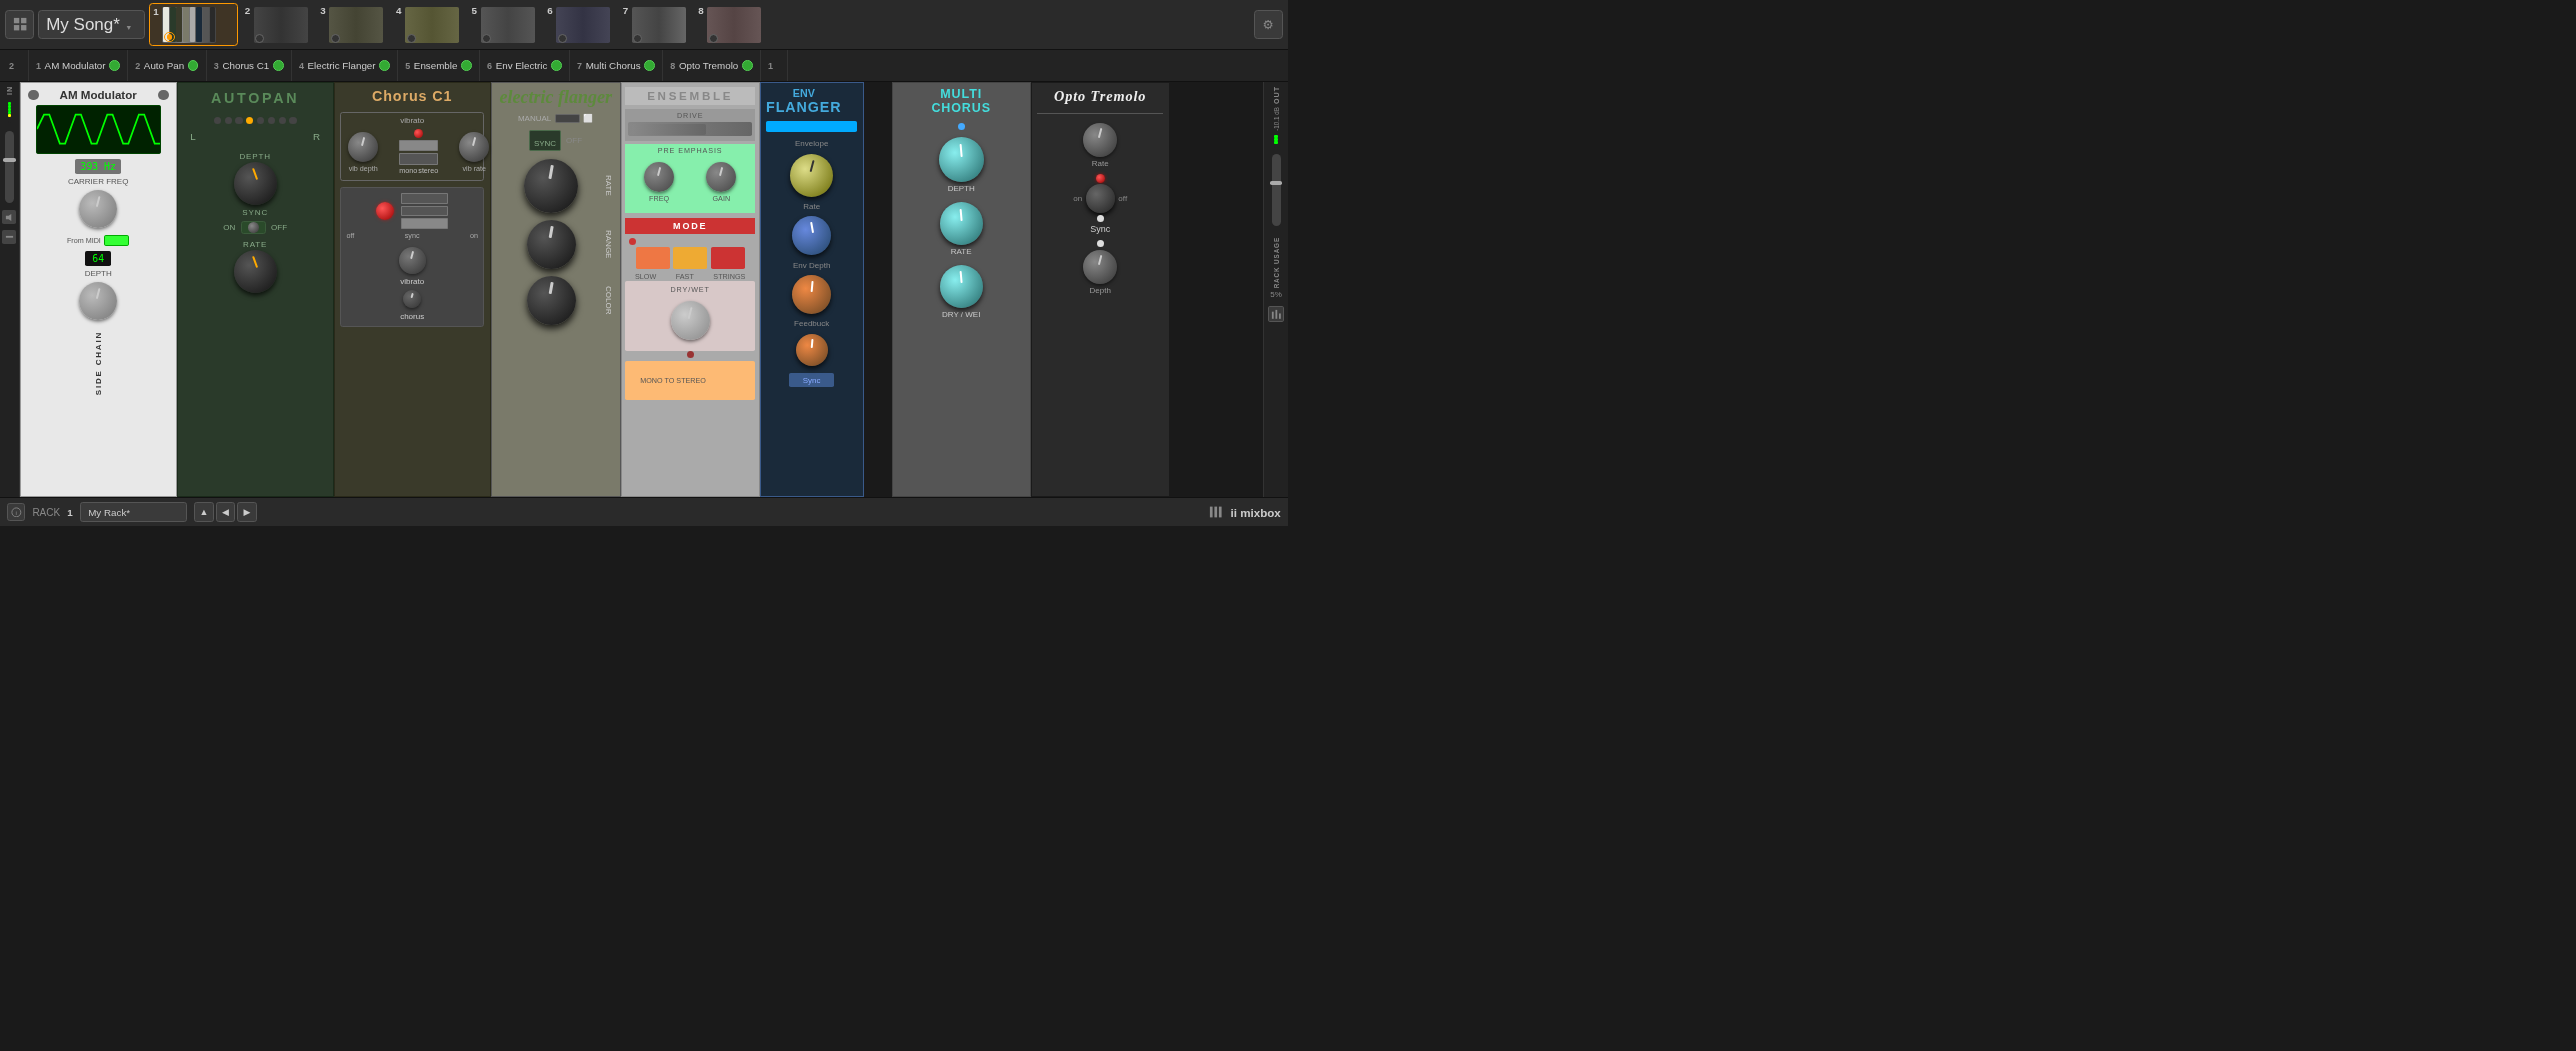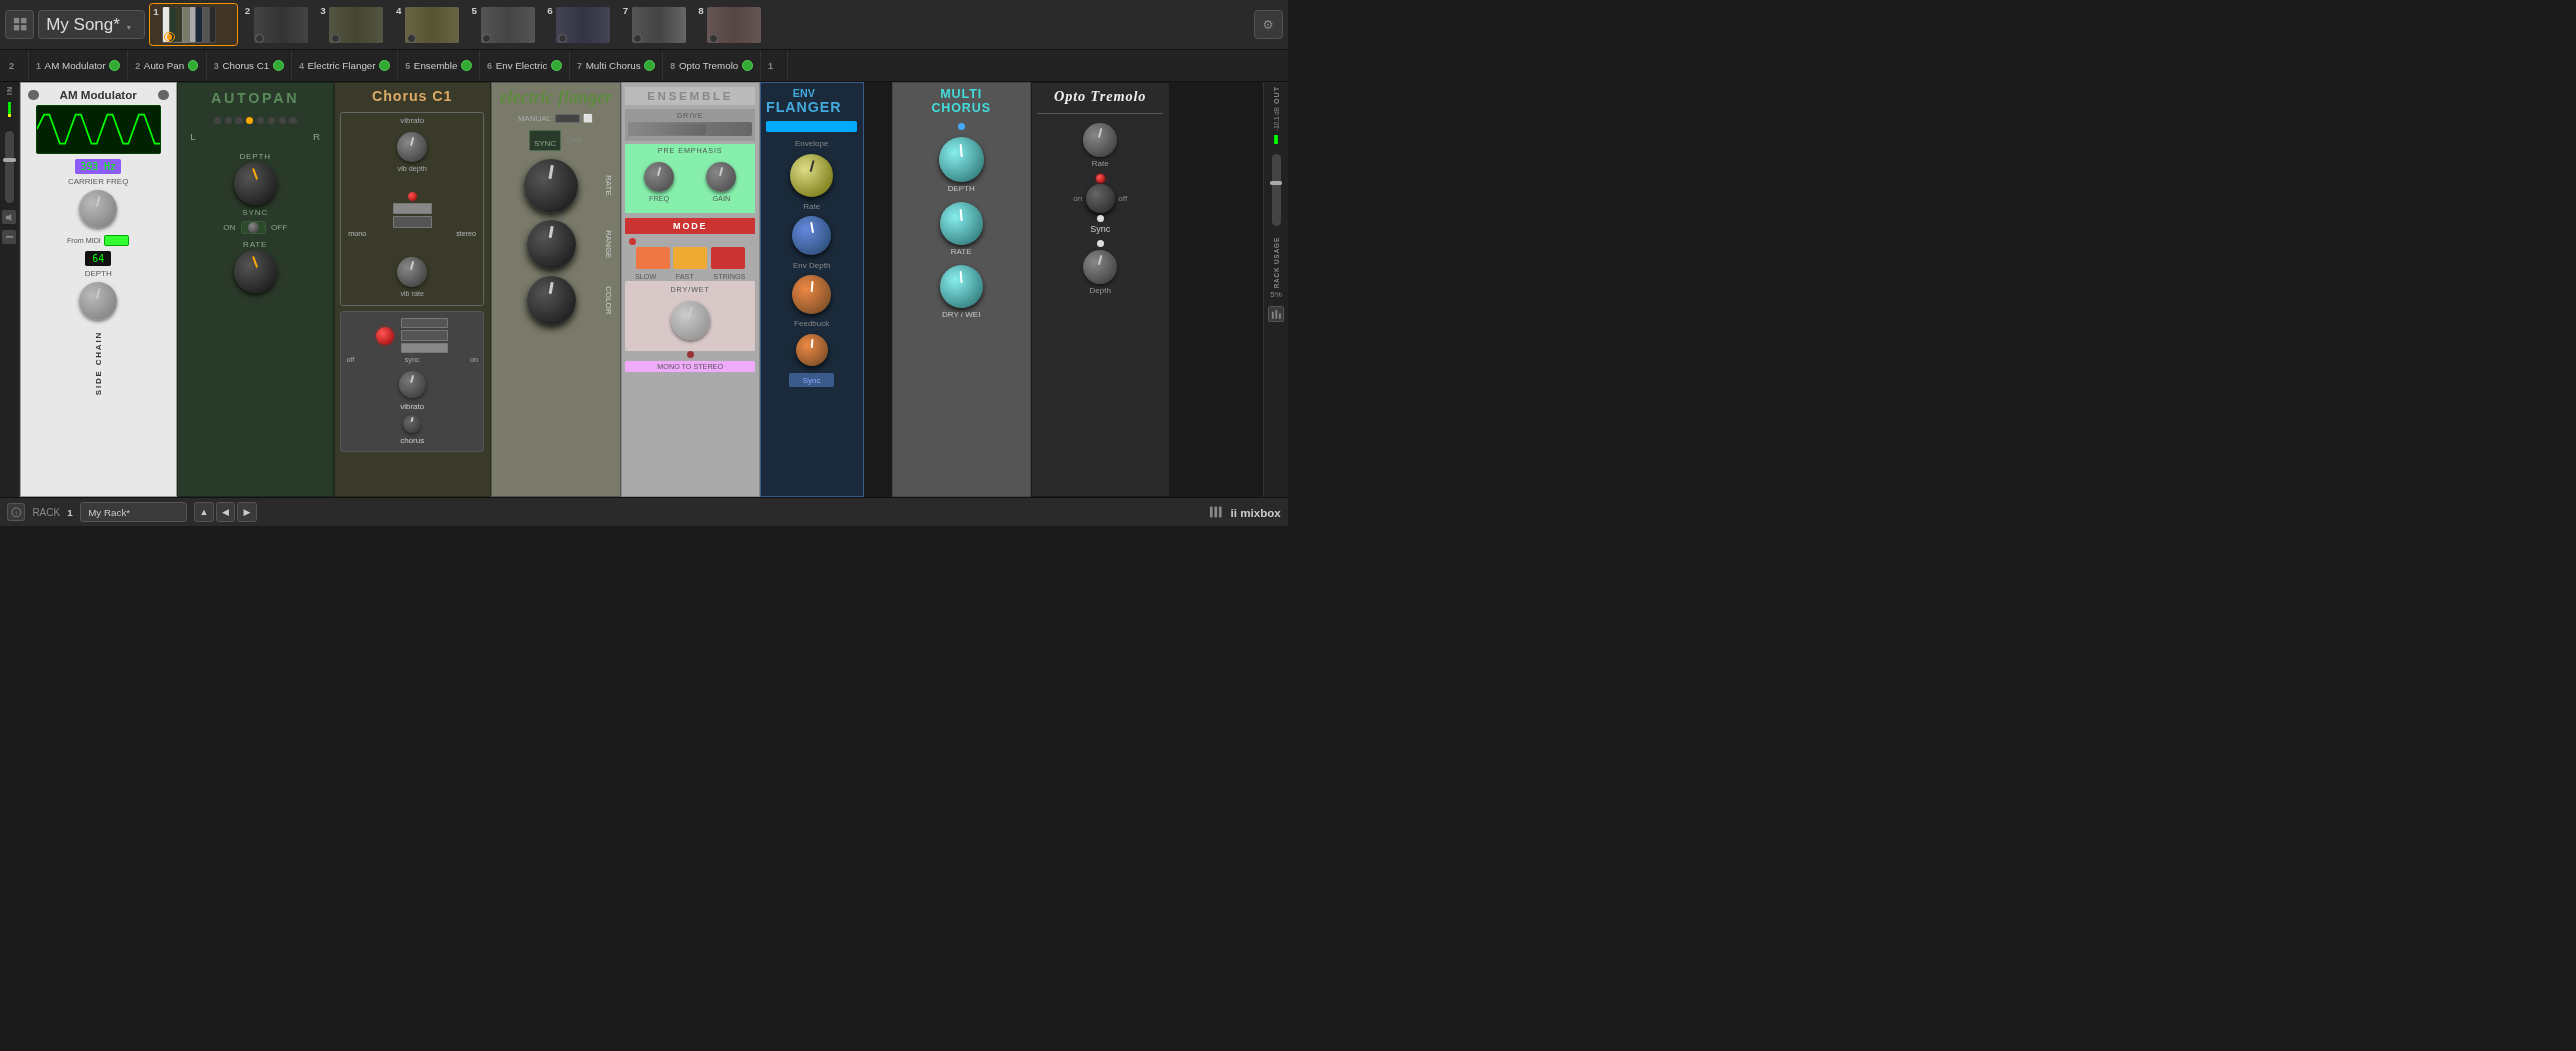--- a/index.html
+++ b/index.html
@@ -153,21 +153,21 @@
       border: 0.9px solid #004400;
       border-radius: 1.8px;
       display: flex; align-items: center; justify-content: center;
       margin-bottom: 3.6px;
       overflow: hidden;
     }
     .osc-wave {
       width: 100%; height: 100%;
     }
     .value-display {
-      background: #8b5cf6;
+      background: #737373;
       color: #0f0;
       font-family: monospace;
       font-size: 9.8px;
       padding: 1.8px 5.4px;
       border-radius: 1.8px;
       margin: 1.8px 0;
     }
     .label-sm { font-size: 8px; color: #555; text-align: center; margin: 0.9px 0; }
     .knob-group { display: flex; flex-direction: column; align-items: center; margin: 3.6px 0; }
     .knob {
@@ -302,21 +302,21 @@
       margin-bottom: 7.2px;
     }
     .vibrato-box {
       border: 0.9px solid #666;
       border-radius: 2.7px;
       padding: 3.6px 7.2px;
       width: 100%;
       margin-bottom: 5.4px;
     }
     .vibrato-label { color: #aaa; font-size: 8px; text-align: center; margin-bottom: 3.6px; }
-    .knobs-row { display: flex; gap: 15px; justify-content: space-between; flex-direction: column; }
+    .knobs-row { display: flex; gap: 21px; justify-content: space-between; }
     .select-btn {
       width: 45px; height: 10.7px;
       background: #555;
       border-radius: 0.9px;
       border: 0.9px solid #777;
     }
     .select-btn.active { background: #888; }
     .red-btn {
       width: 16px; height: 16px;
       background: radial-gradient(circle at 35% 35%, #f55, #900);
@@ -420,25 +420,25 @@
       width: 34px; height: 21.5px;
       border-radius: 1.8px;
       border: none;
     }
     .mode-btn.orange { background: #e74; }
     .mode-btn.yellow { background: #ea3; }
     .mode-btn.red { background: #c33; }
     .drywet-section { background: #d8c8c8; padding: 3.6px; border-radius: 1.8px; }
     .drywet-knob-wrap { display: flex; justify-content: center; padding: 7.2px 0; }
     .mono-to-stereo {
-      background: #f0abfc;
+      background: #fdba74;
       color: #555;
       font-size: 7.2px;
-      text-align: center;
-      padding: 1px;
+      text-align: left;
+      padding: 15px;
       border-radius: 1.8px;
       margin-top: 2.7px;
     }
     .small-indicator {
       width: 7.2px; height: 7.2px;
       border-radius: 50%;
       background: #933;
       margin: 0 auto;
     }
 

